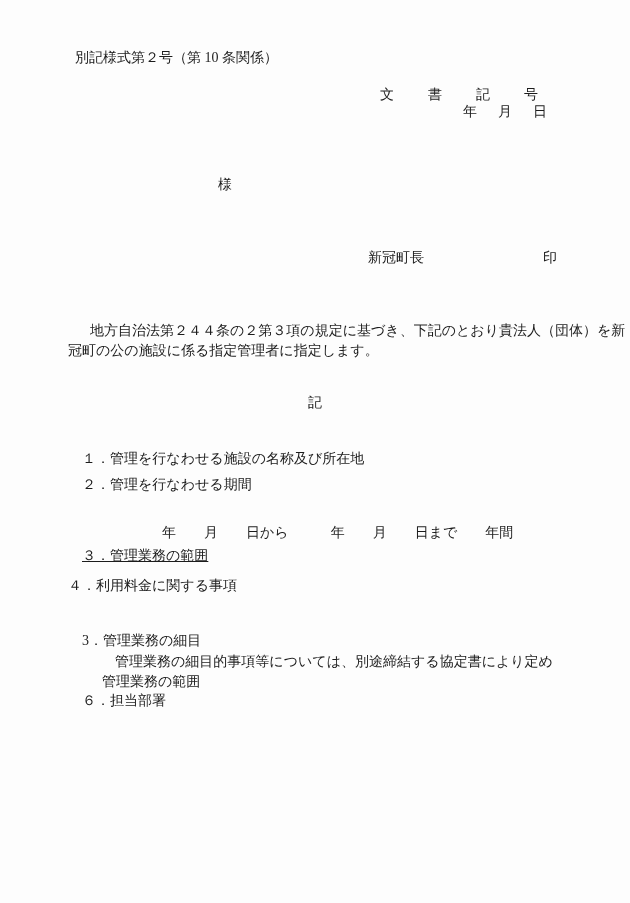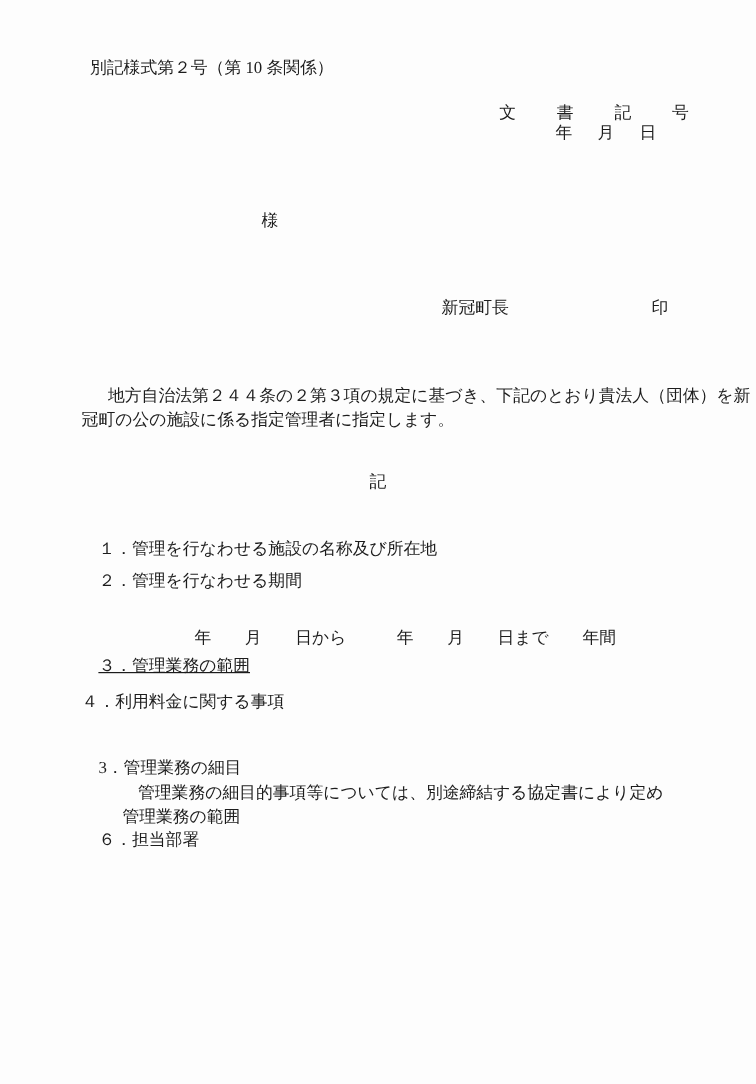--- a/index.html
+++ b/index.html
@@ -29,21 +29,21 @@
     letter-spacing: 21px;
   }
 </style>
 </head>
 <body>
 
 <div class="page">
 
   <div class="line" style="left:75px; top:48px;">別記様式第２号（第 10 条関係）</div>
 
-  <div class="line spread-4" style="left:416px; top:85px;">文書記号</div>
+  <div class="line spread-4" style="left:380px; top:85px;">文書記号</div>
 
   <div class="line spread-3" style="left:463px; top:102px;">年月日</div>
 
   <div class="line" style="left:218px; top:175px;">様</div>
 
   <div class="line" style="left:368px; top:248px;">新冠町長</div>
 
   <div class="line" style="left:543px; top:248px;">印</div>
 
   <div class="line" style="left:90px; top:321px;">地方自治法第２４４条の２第３項の規定に基づき、下記のとおり貴法人（団体）を新</div>

